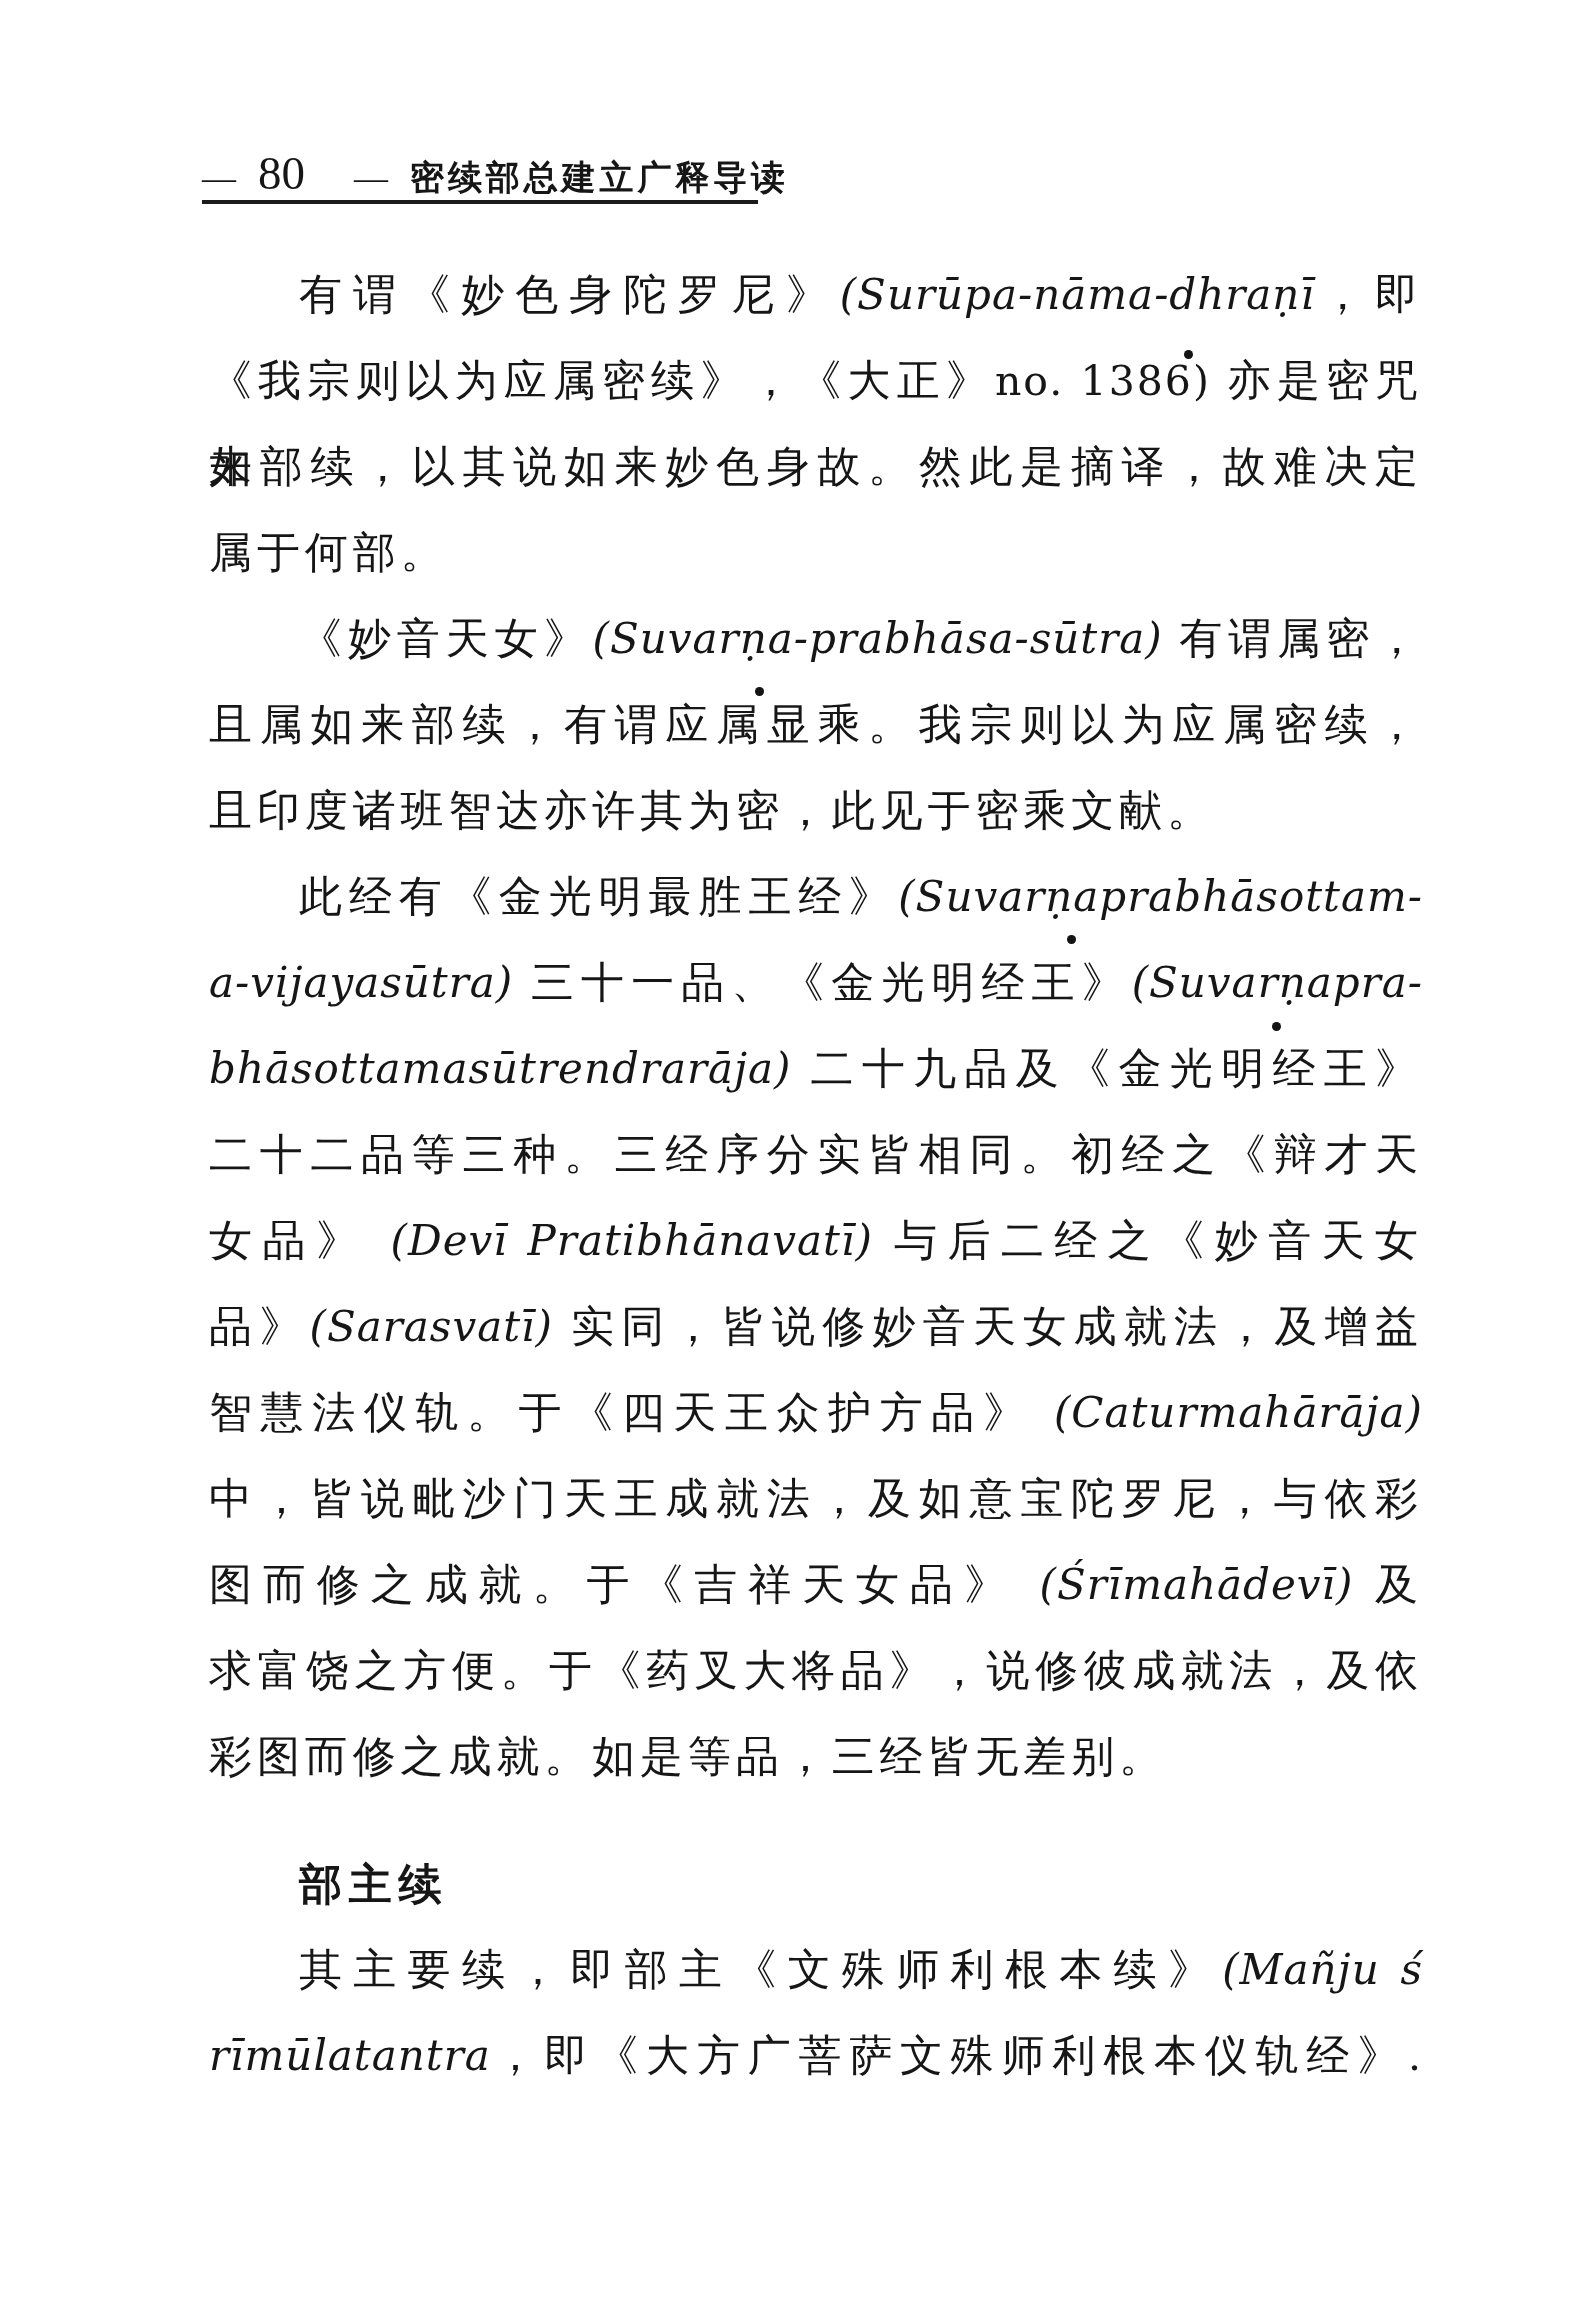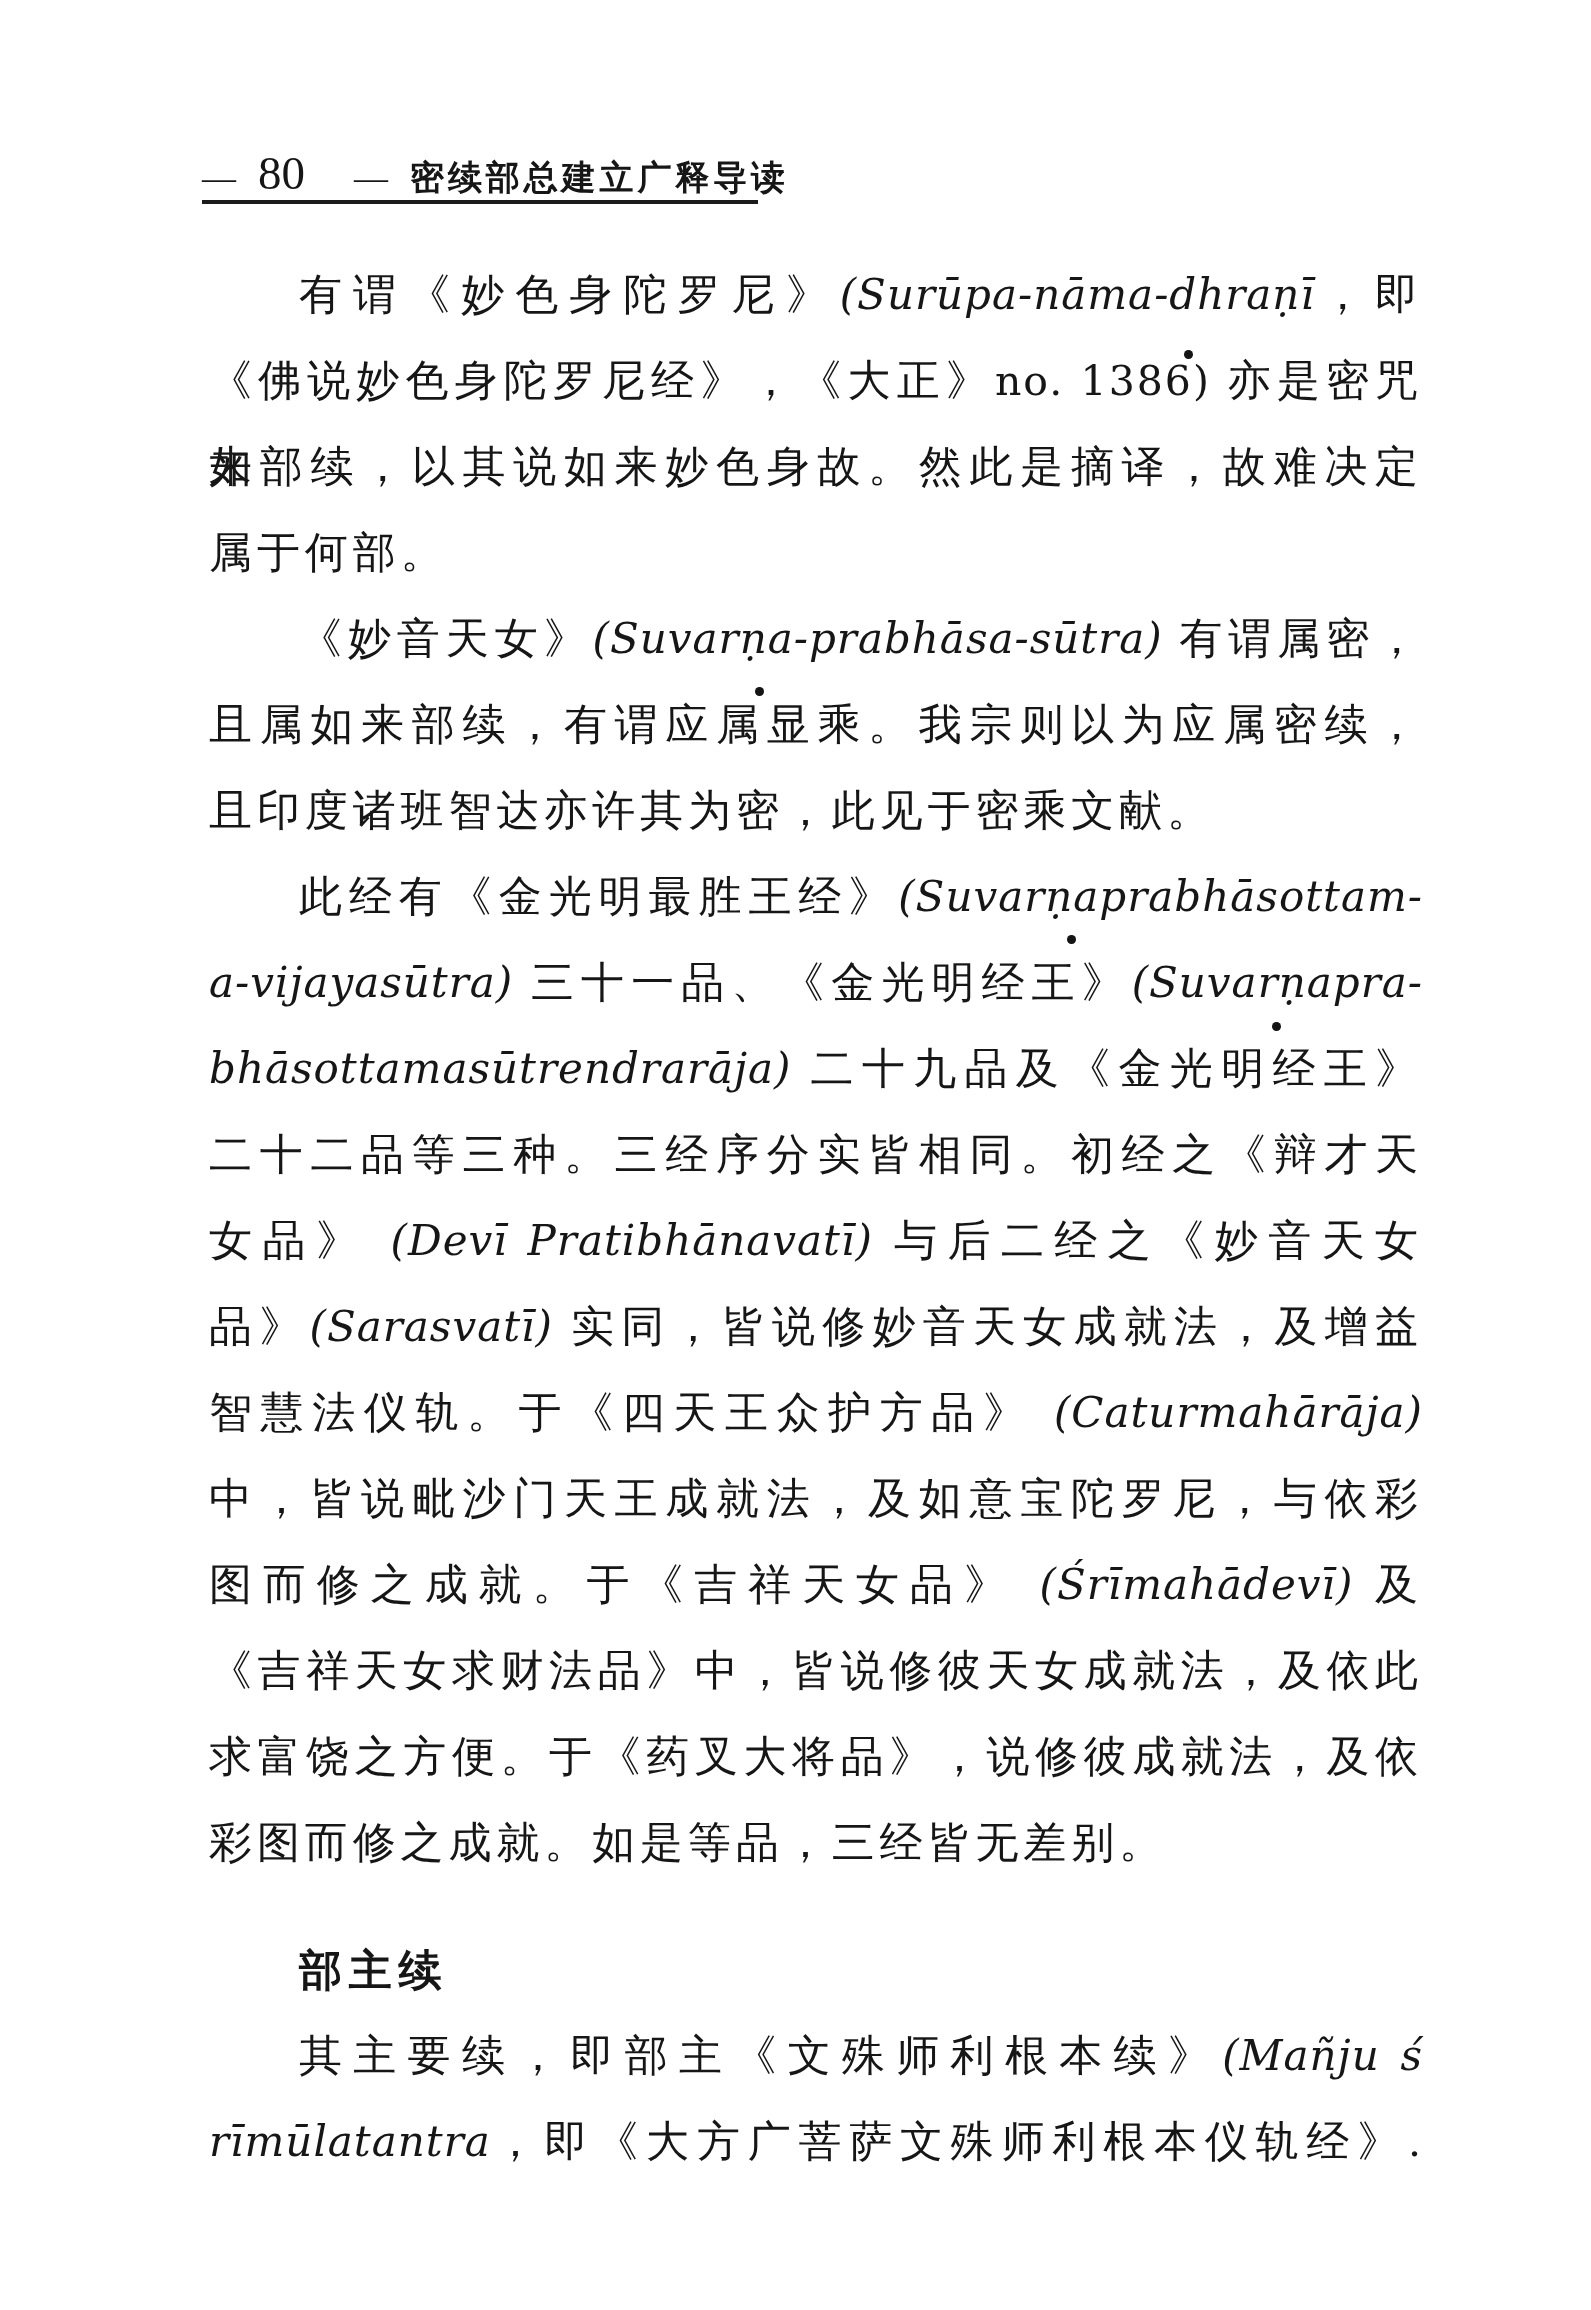--- a/index.html
+++ b/index.html
@@ -79,36 +79,35 @@
     <span class="h-dash">—</span>
     <span class="h-num">80</span>
     <span class="h-dash h-dash2">—</span>
     <span class="h-title">密续部总建立广释导读</span>
   </div>
 
   <div class="header-rule"></div>
 
   <div class="body-text">
       <div class="line indent"><span class="cjk">有谓《妙色身陀罗尼》</span><span class="italic">(Surūpa-nāma-dhraṇī</span><span class="cjk">，即</span></div>
-      <div class="line"><span class="cjk">《佛说妙色身陀罗尼经》，《大正》</span><span class="roman">no. 1386)</span><span class="cjk"> 亦是密咒如</span></div>
+      <div class="line"><span class="cjk">《我宗则以为应属密续》，《大正》</span><span class="roman">no. 1386)</span><span class="cjk"> 亦是密咒如</span></div>
       <div class="line"><span class="cjk">来部续，以其说如来妙色身故。然此是摘译，故难决定</span></div>
       <div class="line short"><span class="cjk">属于何部。</span></div>
       <div class="line indent"><span class="cjk">《妙音天女》</span><span class="italic">(Suvarṇa-prabhāsa-sūtra)</span><span class="cjk"> 有谓属密，</span></div>
       <div class="line"><span class="cjk">且属如来部续，有谓应属显乘。我宗则以为应属密续，</span></div>
       <div class="line short"><span class="cjk">且印度诸班智达亦许其为密，此见于密乘文献。</span></div>
       <div class="line indent"><span class="cjk">此经有《金光明最胜王经》</span><span class="italic">(Suvarṇaprabhāsottam-</span></div>
       <div class="line"><span class="italic">a-vijayasūtra)</span><span class="cjk"> 三十一品、《金光明经王》</span><span class="italic">(Suvarṇapra-</span></div>
       <div class="line"><span class="italic">bhāsottamasūtrendrarāja)</span><span class="cjk"> 二十九品及《金光明经王》</span></div>
       <div class="line"><span class="cjk">二十二品等三种。三经序分实皆相同。初经之《辩才天</span></div>
       <div class="line"><span class="cjk">女品》 </span><span class="italic">(Devī Pratibhānavatī)</span><span class="cjk"> 与后二经之《妙音天女</span></div>
       <div class="line"><span class="cjk">品》</span><span class="italic">(Sarasvatī)</span><span class="cjk"> 实同，皆说修妙音天女成就法，及增益</span></div>
       <div class="line"><span class="cjk">智慧法仪轨。于《四天王众护方品》 </span><span class="italic">(Caturmahārāja)</span></div>
       <div class="line"><span class="cjk">中，皆说毗沙门天王成就法，及如意宝陀罗尼，与依彩</span></div>
       <div class="line"><span class="cjk">图而修之成就。于《吉祥天女品》 </span><span class="italic">(Śrīmahādevī)</span><span class="cjk"> 及</span></div>
-      <div class="line"><span class="cjk">《吉祥天女求财法品》中，皆说修彼天女成就法，及依此</span></div>
       <div class="line"><span class="cjk">求富饶之方便。于《药叉大将品》，说修彼成就法，及依</span></div>
       <div class="line short"><span class="cjk">彩图而修之成就。如是等品，三经皆无差别。</span></div>
       <div class="line heading"><span class="cjk">部主续</span></div>
       <div class="line indent"><span class="cjk">其主要续，即部主《文殊师利根本续》</span><span class="italic">(Mañju ś</span></div>
       <div class="line"><span class="italic">rīmūlatantra</span><span class="cjk">，即《大方广菩萨文殊师利根本仪轨经》</span><span class="roman">.</span></div>
       <span class="underdot" style="left: 975px; top: 98px;"></span>
       <span class="underdot" style="left: 546px; top: 435px;"></span>
       <span class="underdot" style="left: 858px; top: 683px;"></span>
       <span class="underdot" style="left: 1063px; top: 770px;"></span>
     </div>

